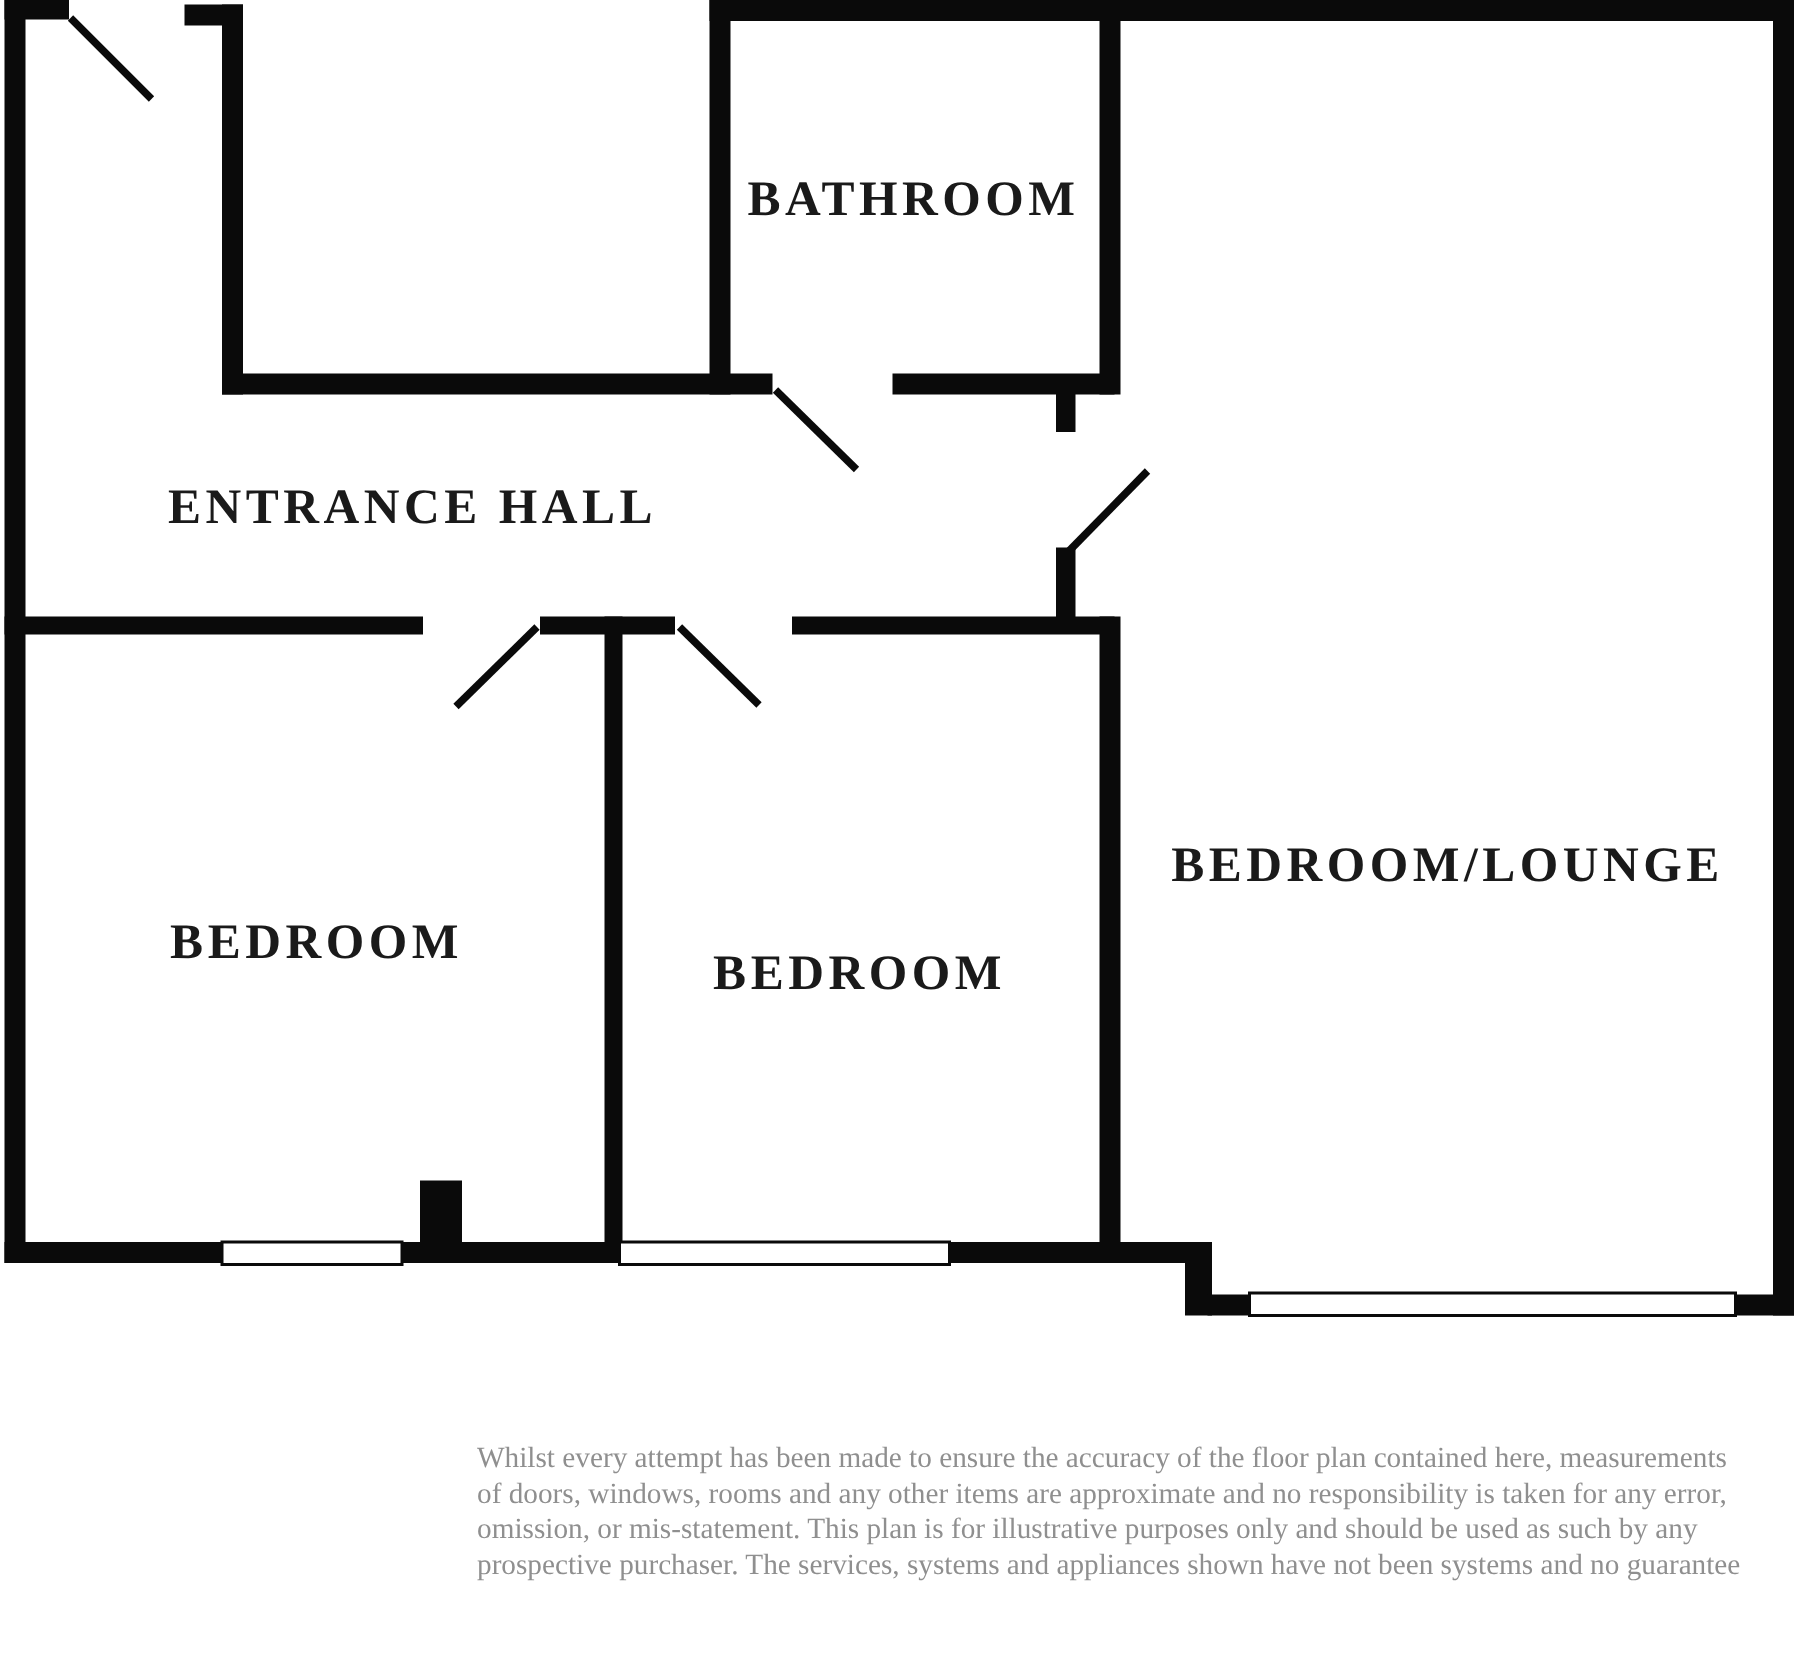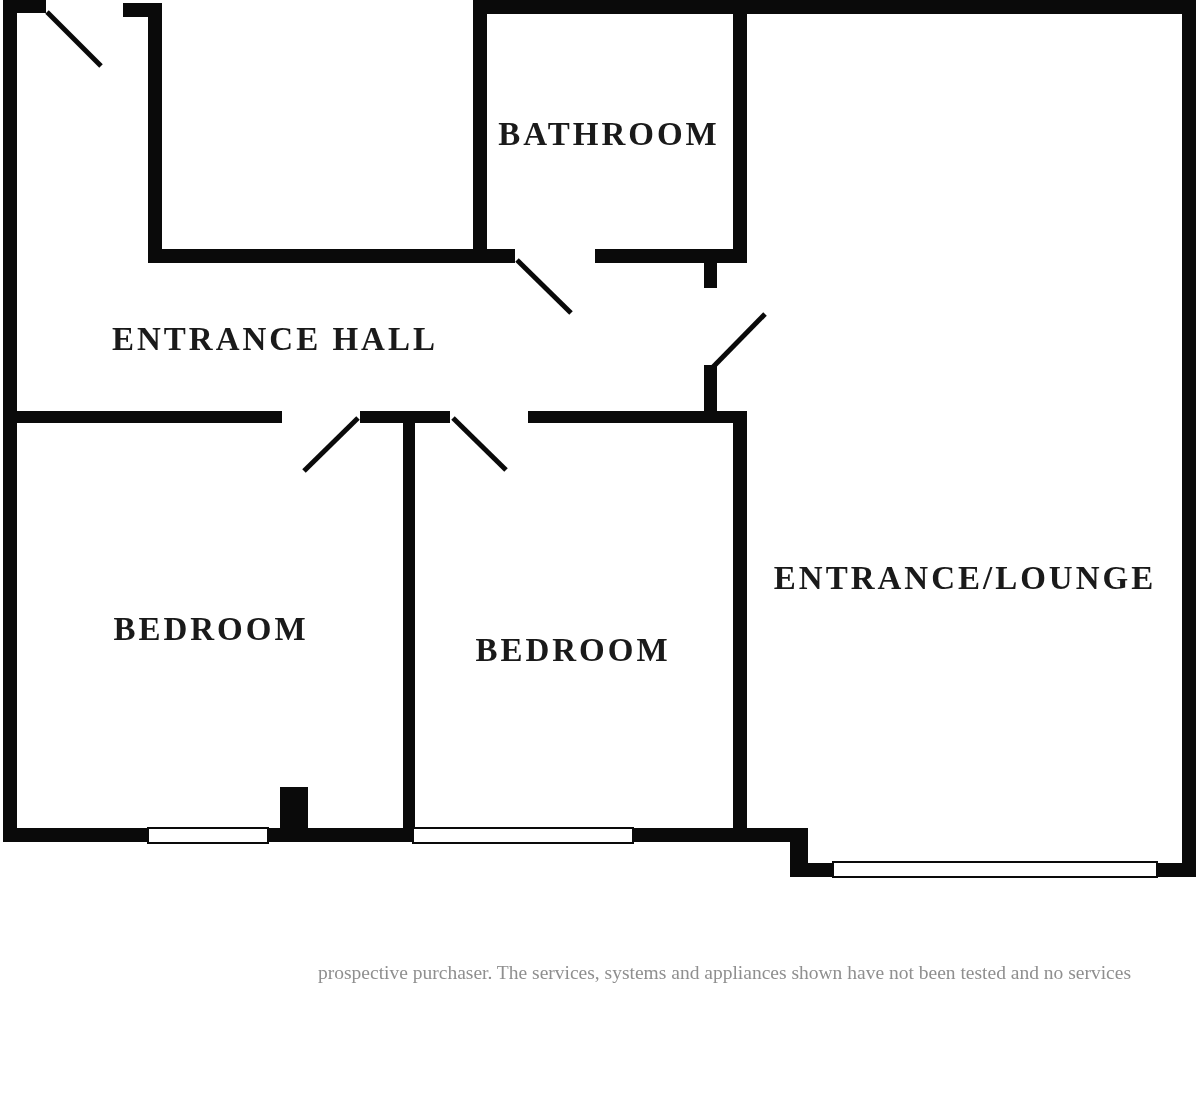--- a/index.html
+++ b/index.html
@@ -62,17 +62,20 @@
     <line x1="713" y1="367" x2="765" y2="314"></line>
     <line x1="358" y1="418" x2="304" y2="471"></line>
     <line x1="453" y1="418" x2="506" y2="470"></line>
   </g>
 </svg>
 
 <div class="room-label" style="left:609px;top:134px;">BATHROOM</div>
 <div class="room-label" style="left:275px;top:339px;">ENTRANCE HALL</div>
 <div class="room-label" style="left:211px;top:629px;">BEDROOM</div>
 <div class="room-label" style="left:573px;top:650px;">BEDROOM</div>
-<div class="room-label" style="left:965px;top:578px;">ENTRANCE/LOUNGE</div>
+<div class="room-label" style="left:965px;top:578px;">BEDROOM/LOUNGE</div>
 
 <div class="disclaimer">
-  <div>prospective purchaser. The services, systems and appliances shown have not been tested and no services</div>
+  <div>Whilst every attempt has been made to ensure the accuracy of the floor plan contained here, measurements</div>
+  <div>of doors, windows, rooms and any other items are approximate and no responsibility is taken for any error,</div>
+  <div>omission, or mis-statement. This plan is for illustrative purposes only and should be used as such by any</div>
+  <div>prospective purchaser. The services, systems and appliances shown have not been systems and no guarantee</div>
 </div>
 
 </body></html>

